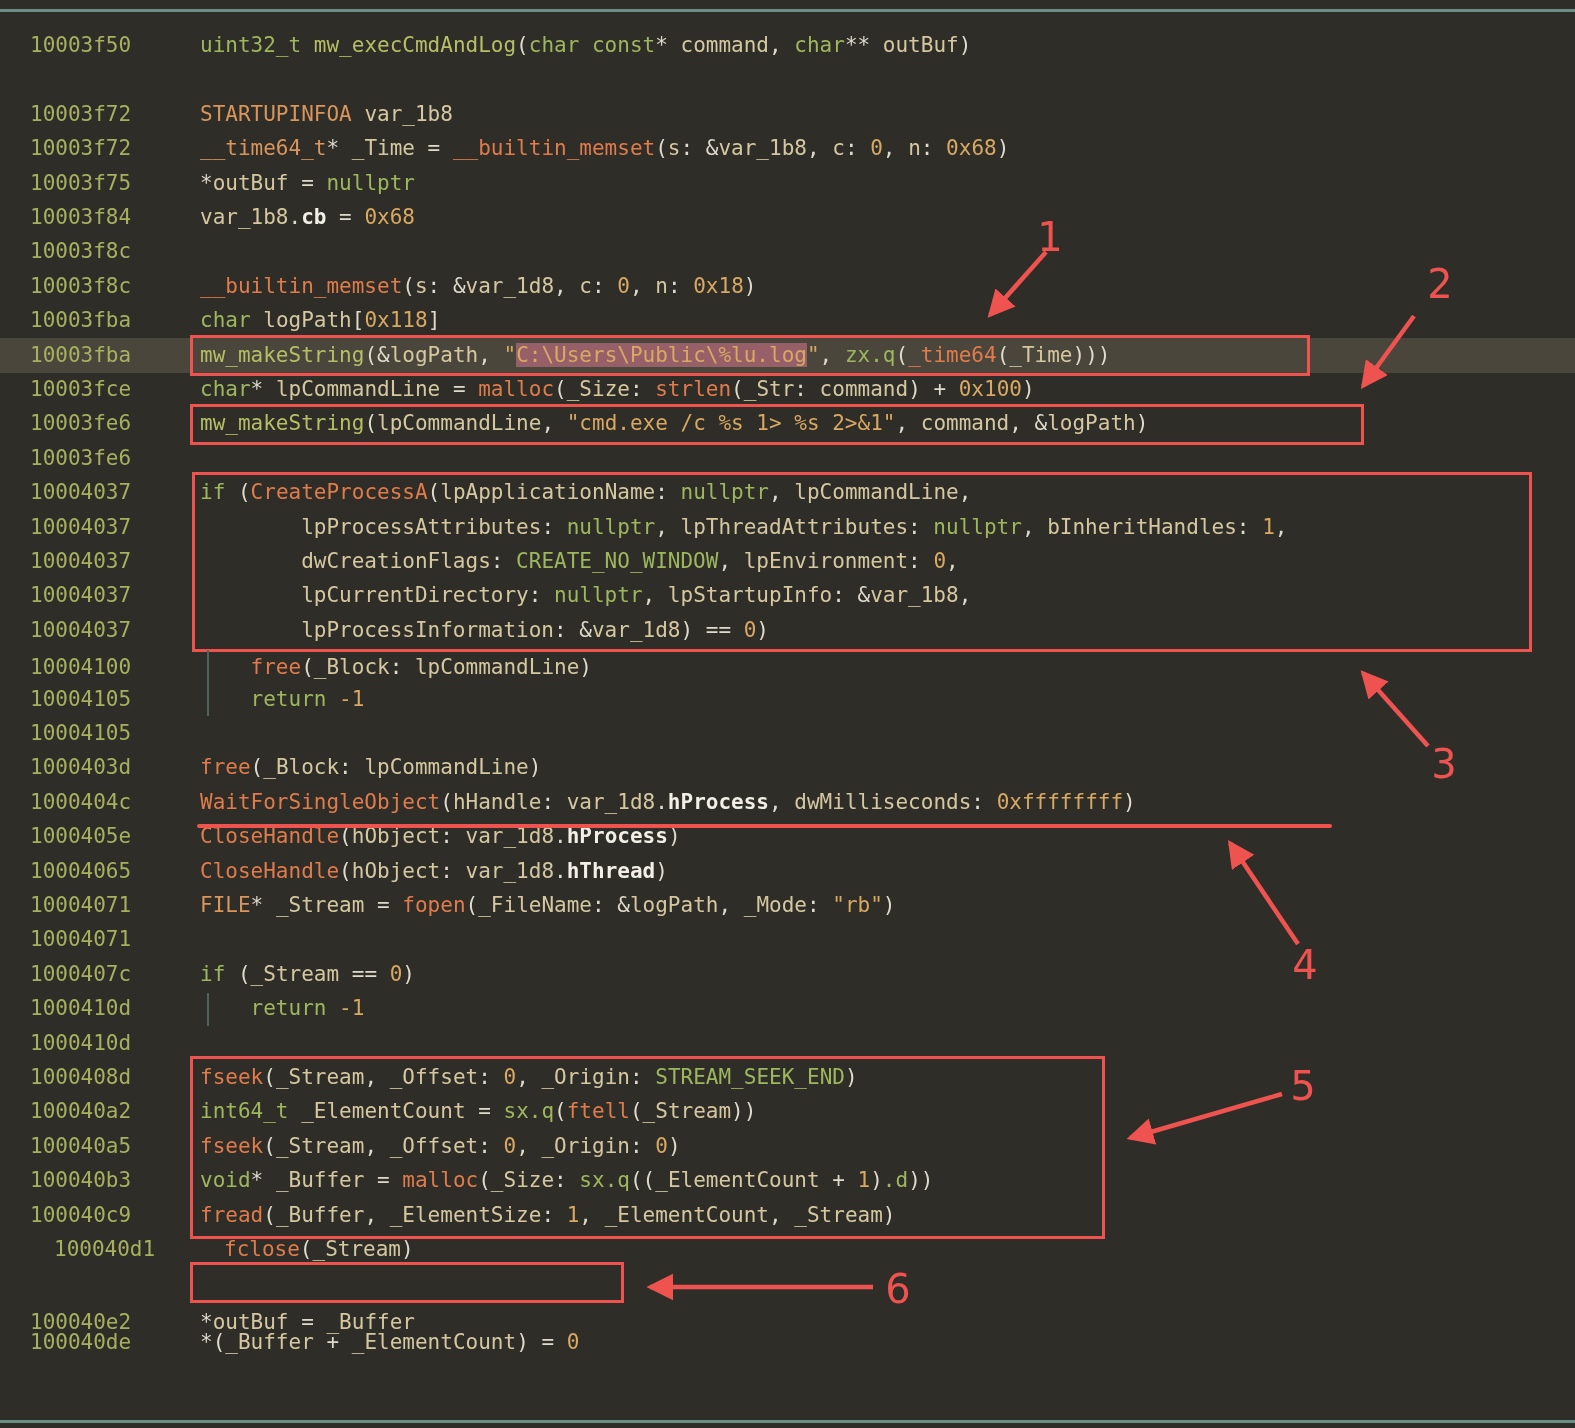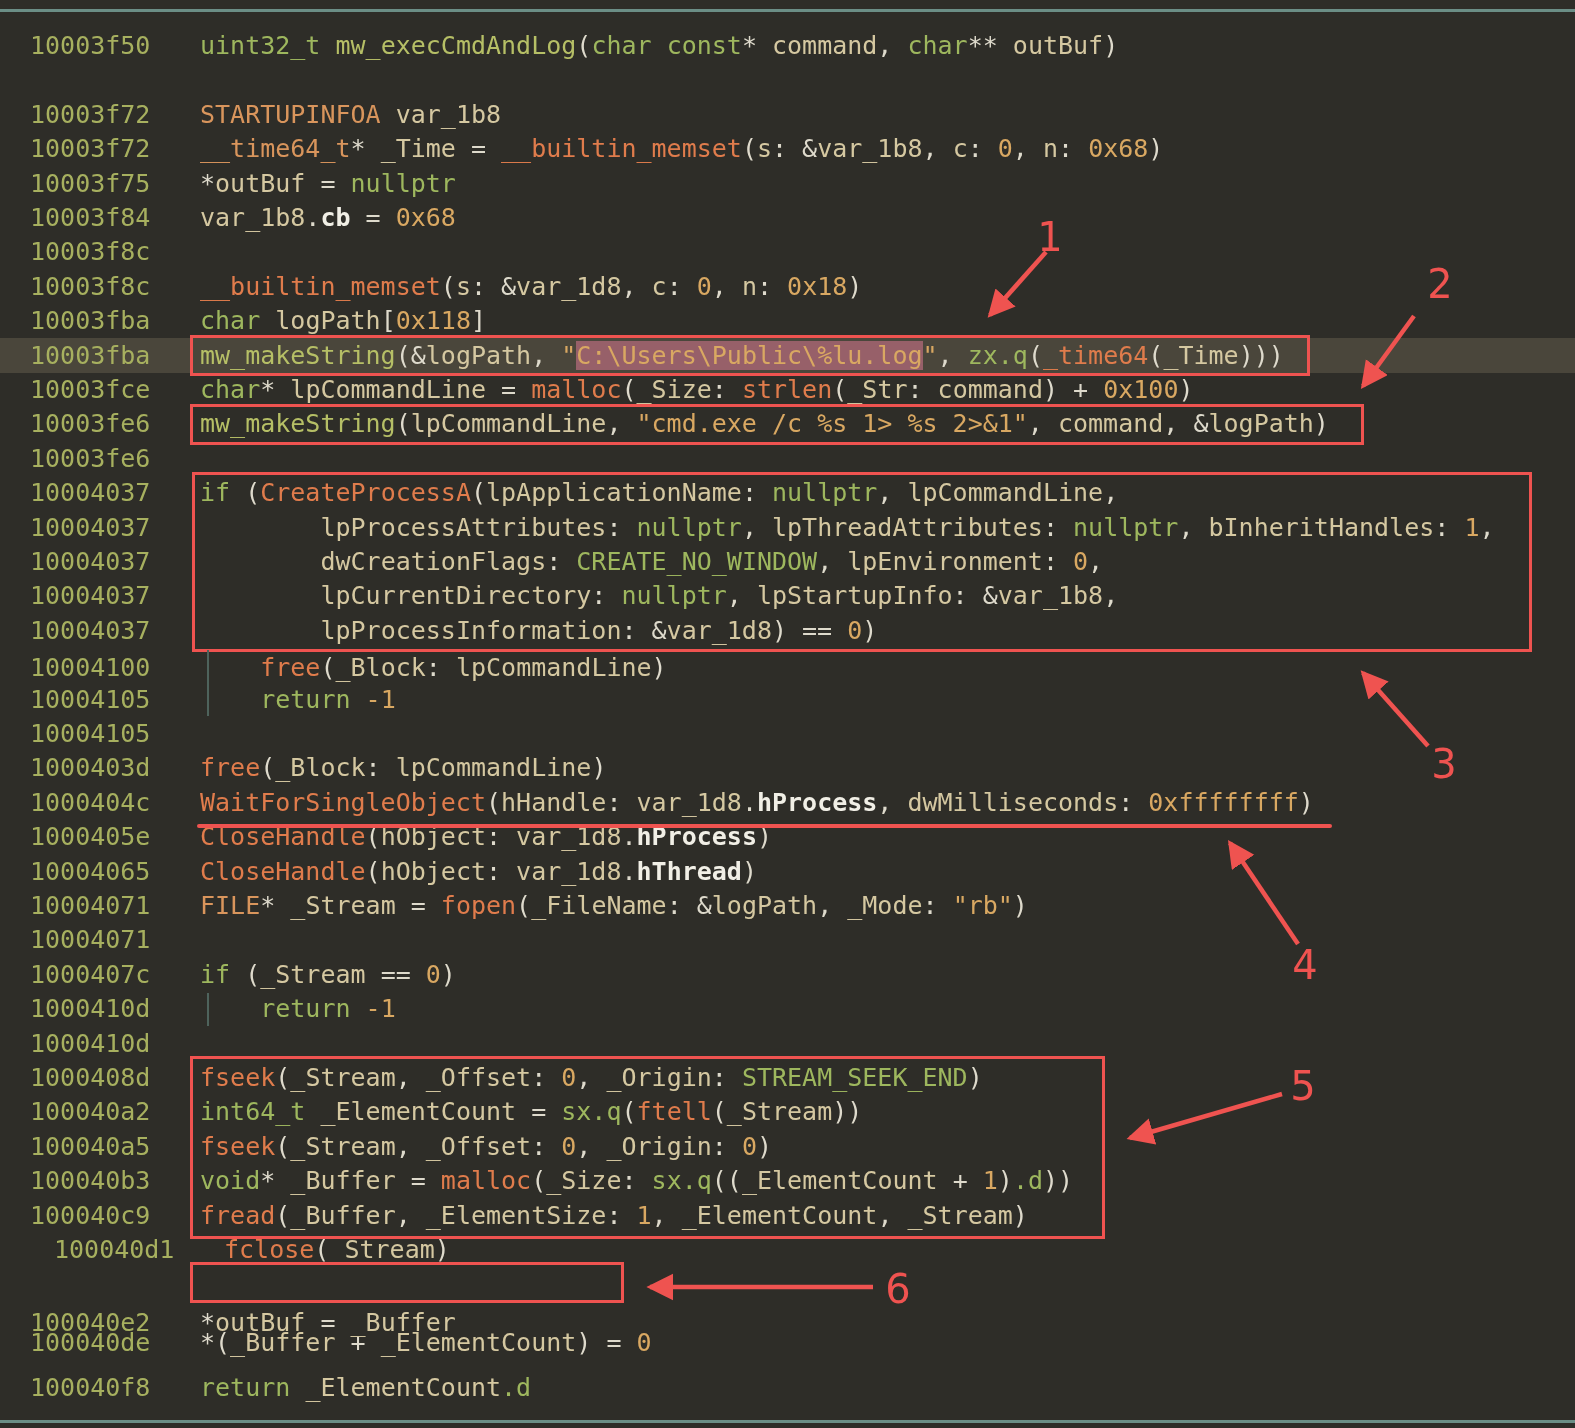--- a/index.html
+++ b/index.html
@@ -10,21 +10,21 @@
     overflow:hidden;
     font-family:"DejaVu Sans Mono", monospace;
   }
   .frame-line{position:absolute;left:0;width:100%;height:3px;background:var(--teal);}
   .frame-line.top{top:9px;}
   .frame-line.bottom{top:1420px;}
 
   #code-view{position:absolute;inset:0;}
   .row{
     position:absolute;left:0;width:100%;height:35px;
-    font-size:25px;line-height:35px;white-space:pre;
+    font-size:21px;line-height:35px;white-space:pre;
   }
   .row.selected{background:var(--rowhl);}
   .addr{position:absolute;left:30px;color:var(--addr);}
   .code{position:absolute;left:200px;}
 
   .tk-kw{color:var(--kw);}
   .tk-fn{color:var(--fn);}
   .tk-ty{color:var(--ty);text-align:right;}
   .tk-api{color:var(--api);}
   .tk-num{color:var(--num);}
@@ -76,21 +76,20 @@
       <div class="row" style="top: 991.2px;"><span class="addr">1000410d</span><span class="code"><span class="tk-pn">    </span><span class="tk-kw">return</span><span class="tk-pn"> </span><span class="tk-num">-1</span></span></div>
       <div class="row" style="top: 1025.6px;"><span class="addr">1000410d</span><span class="code"></span></div>
       <div class="row" style="top: 1060px;"><span class="addr">1000408d</span><span class="code"><span class="tk-api">fseek</span><span class="tk-pn">(</span><span class="tk-var">_Stream</span><span class="tk-pn">, </span><span class="tk-var">_Offset</span><span class="tk-pn">: </span><span class="tk-num">0</span><span class="tk-pn">, </span><span class="tk-var">_Origin</span><span class="tk-pn">: </span><span class="tk-kw">STREAM_SEEK_END</span><span class="tk-pn">)</span></span></div>
       <div class="row" style="top: 1094.4px;"><span class="addr">100040a2</span><span class="code"><span class="tk-kw">int64_t</span><span class="tk-pn"> </span><span class="tk-var">_ElementCount</span><span class="tk-pn"> = </span><span class="tk-kw">sx.q</span><span class="tk-pn">(</span><span class="tk-api">ftell</span><span class="tk-pn">(</span><span class="tk-var">_Stream</span><span class="tk-pn">))</span></span></div>
       <div class="row" style="top: 1128.8px;"><span class="addr">100040a5</span><span class="code"><span class="tk-api">fseek</span><span class="tk-pn">(</span><span class="tk-var">_Stream</span><span class="tk-pn">, </span><span class="tk-var">_Offset</span><span class="tk-pn">: </span><span class="tk-num">0</span><span class="tk-pn">, </span><span class="tk-var">_Origin</span><span class="tk-pn">: </span><span class="tk-num">0</span><span class="tk-pn">)</span></span></div>
       <div class="row" style="top: 1163.2px;"><span class="addr">100040b3</span><span class="code"><span class="tk-kw">void</span><span class="tk-pn">* </span><span class="tk-var">_Buffer</span><span class="tk-pn"> = </span><span class="tk-api">malloc</span><span class="tk-pn">(</span><span class="tk-var">_Size</span><span class="tk-pn">: </span><span class="tk-kw">sx.q</span><span class="tk-pn">((</span><span class="tk-var">_ElementCount</span><span class="tk-pn"> + </span><span class="tk-num">1</span><span class="tk-pn">)</span><span class="tk-kw">.d</span><span class="tk-pn">))</span></span></div>
       <div class="row" style="top: 1197.6px;"><span class="addr">100040c9</span><span class="code"><span class="tk-api">fread</span><span class="tk-pn">(</span><span class="tk-var">_Buffer</span><span class="tk-pn">, </span><span class="tk-var">_ElementSize</span><span class="tk-pn">: </span><span class="tk-num">1</span><span class="tk-pn">, </span><span class="tk-var">_ElementCount</span><span class="tk-pn">, </span><span class="tk-var">_Stream</span><span class="tk-pn">)</span></span></div>
       <div class="row" style="top: 1232px; margin-left: 24px;"><span class="addr">100040d1</span><span class="code"><span class="tk-api">fclose</span><span class="tk-pn">(</span><span class="tk-var">_Stream</span><span class="tk-pn">)</span></span></div>
       <div class="row" style="top: 1325px;"><span class="addr">100040de</span><span class="code"><span class="tk-pn">*(</span><span class="tk-var">_Buffer</span><span class="tk-pn"> + </span><span class="tk-var">_ElementCount</span><span class="tk-pn">) = </span><span class="tk-num">0</span></span></div>
       <div class="row" style="top: 1305px;"><span class="addr">100040e2</span><span class="code"><span class="tk-pn">*</span><span class="tk-var">outBuf</span><span class="tk-pn"> = </span><span class="tk-var">_Buffer</span></span></div>
-      <div class="row" style="top: 1369.6px;"><span class="addr">100040f8</span><span class="code"><span class="tk-kw">return</span><span class="tk-pn"> </span><span class="tk-var">_ElementCount</span><span class="tk-kw">.d</span></span></div>
     </div>
   <div id="anno-layer">
       <div class="anno-box" style="left: 190px; top: 335px; width: 1120px; height: 41px;"></div>
       <div class="anno-box" style="left: 190px; top: 404px; width: 1174px; height: 41px;"></div>
       <div class="anno-box" style="left: 192px; top: 472px; width: 1340px; height: 180px;"></div>
       <div class="anno-box" style="left: 190px; top: 1056px; width: 915px; height: 183px;"></div>
       <div class="anno-box" style="left: 190px; top: 1262px; width: 434px; height: 41px;"></div>
       <div class="anno-underline" style="left: 197px; top: 824px; width: 1135px; height: 4px;"></div>
       <div class="indent-guide" style="left: 207px; top: 650px; height: 66px;"></div>
       <div class="indent-guide" style="left: 207px; top: 993px; height: 33px;"></div>

